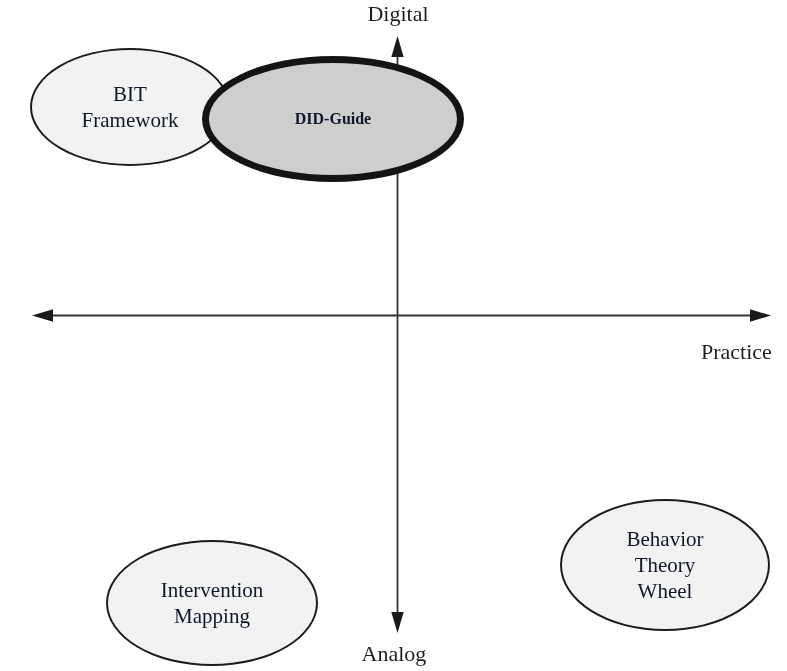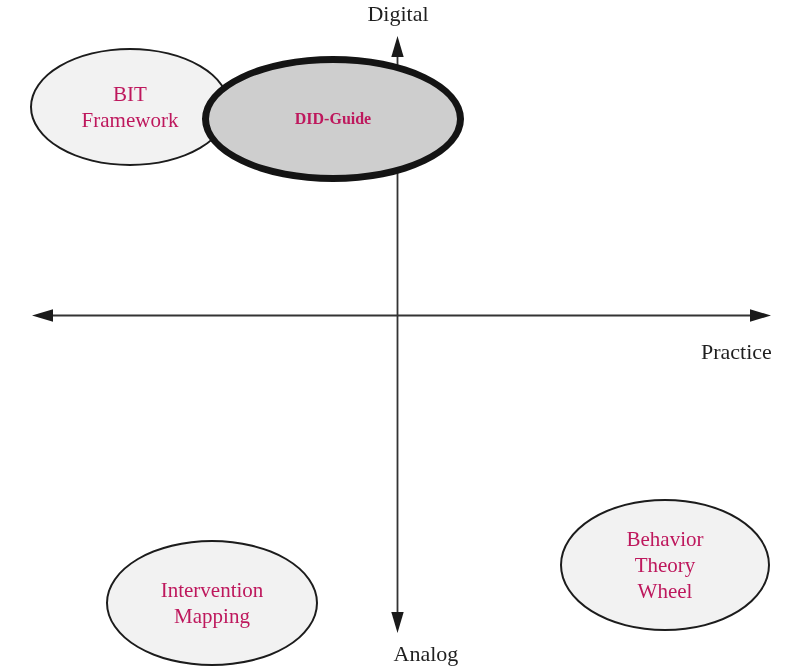--- a/index.html
+++ b/index.html
@@ -23,21 +23,21 @@
     z-index: 1;
   }
   .node {
     position: absolute;
     box-sizing: border-box;
     border-radius: 50%;
     display: flex;
     align-items: center;
     justify-content: center;
     text-align: center;
-    color: #be185d;
+    color: #0f172a;
   }
   .node .node-label {
     white-space: pre-line;
     font-size: 21px;
     line-height: 26px;
   }
   .node-light {
     background: #f2f2f2;
     border: 2px solid #1c1c1c;
     z-index: 2;
@@ -57,21 +57,21 @@
   .node-im         { left: 106px; top: 540px; width: 212px; height: 126px; }
   .node-bcw        { left: 560px; top: 499px; width: 210px; height: 132px; }
   .axis-label {
     position: absolute;
     z-index: 2;
     color: #1f1f1f;
     font-size: 22px;
     line-height: 26px;
   }
   .axis-label-top    { left: 338px; top: 1px;   width: 120px; text-align: center; }
-  .axis-label-bottom { left: 364px; top: 641px; width: 124px; text-align: center; }
+  .axis-label-bottom { left: 332px; top: 641px; width: 124px; text-align: center; }
   .axis-label-left   { left: 3px;   top: 339px; width: 110px; text-align: left; }
   .axis-label-right  { left: 701px; top: 339px; width: 86px;  text-align: left; }
 </style>
 </head>
 <body>
 
 <div class="canvas">
 
   <svg class="axes-svg" width="787" height="671" viewBox="0 0 787 671">
 

